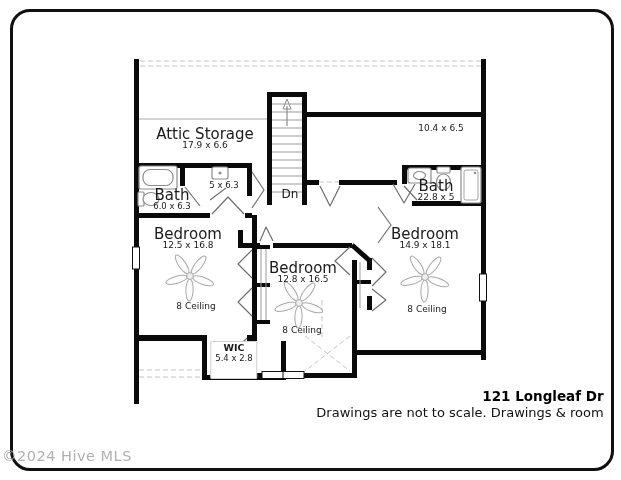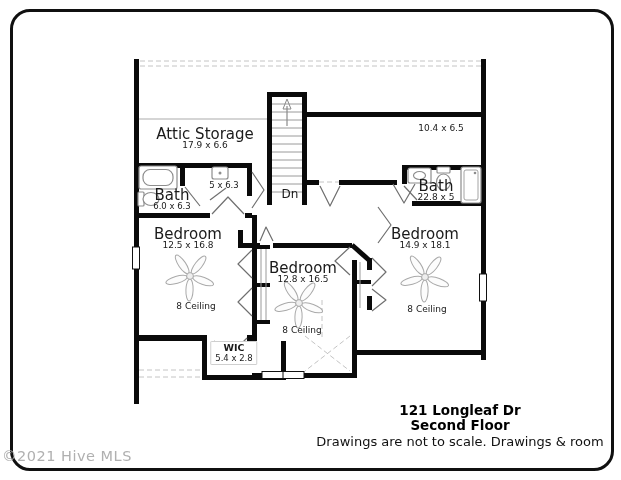--- a/index.html
+++ b/index.html
@@ -6,23 +6,23 @@
   #canvas{position:relative;width:621px;height:480px;background:#fff;overflow:hidden;
           font-family:"DejaVu Sans","Liberation Sans",sans-serif;color:#1a1a1a;}
   #frame{position:absolute;left:10px;top:9px;width:598px;height:456px;
          border:3px solid #101010;border-radius:20px;z-index:1;}
   #plan-svg{position:absolute;left:0;top:0;z-index:2;}
   .lbl{position:absolute;transform:translateX(-50%);text-align:center;z-index:3;
        font-size:9px;line-height:11px;white-space:nowrap;color:#1a1a1a;}
   .lbl .nm{font-size:15px;}
   .small{font-size:8.5px;line-height:10px;}
   .dn{font-size:12px;line-height:8px;}
-  .wic-banner{background:#fff;padding:0 4px 1px 4px;border:1px solid #cfcfcf;border-radius:1px;}
+  .wic-banner{background:#fff;padding:0 4px 15px 4px;border:1px solid #cfcfcf;border-radius:1px;}
   .wic-banner .nm{font-weight:bold;font-size:9.5px;}
-  .title-block{position:absolute;transform:translateX(-50%);text-align:center;z-index:3;white-space:nowrap;margin-top:14px;}
+  .title-block{position:absolute;transform:translateX(-50%);text-align:right;z-index:3;white-space:nowrap;}
   .title-line{font-size:13.5px;font-weight:bold;line-height:15px;color:#000;}
   .disc-line{font-size:13px;line-height:11.5px;color:#111;}
   #watermark{position:absolute;left:2px;top:448px;z-index:4;font-size:14.5px;
              color:#b0b0b0;letter-spacing:0.5px;}
 </style>
 </head>
 <body>
 
 <div id="canvas">
 
@@ -233,19 +233,18 @@
 
   <div class="lbl" style="left:234px;top:341px">
     <div class="wic-banner">
       <div class="nm">WIC</div>
       <div class="small">5.4 x 2.8</div>
     </div>
   </div>
 
   <div class="title-block" style="left:460px;top:389px">
     <div class="title-line">121 Longleaf Dr</div>
-    <div class="title-line">Second Floor</div>
     <div class="disc-line" style="margin-top:3px">Drawings are not to scale. Drawings &amp; room</div>
   </div>
 
-  <div id="watermark">©2021 Hive MLS</div>
+  <div id="watermark">©2024 Hive MLS</div>
 
 </div>
 
 </body></html>

